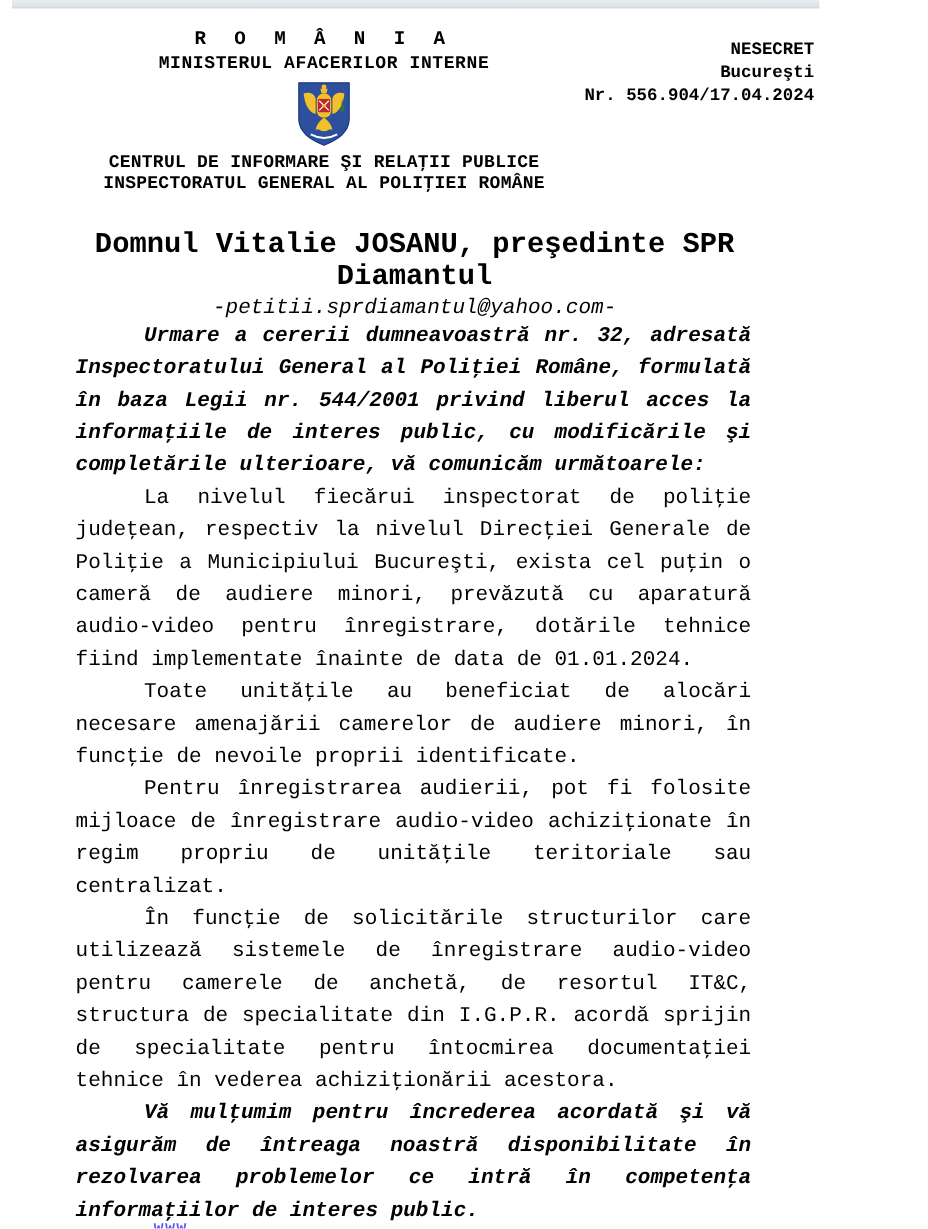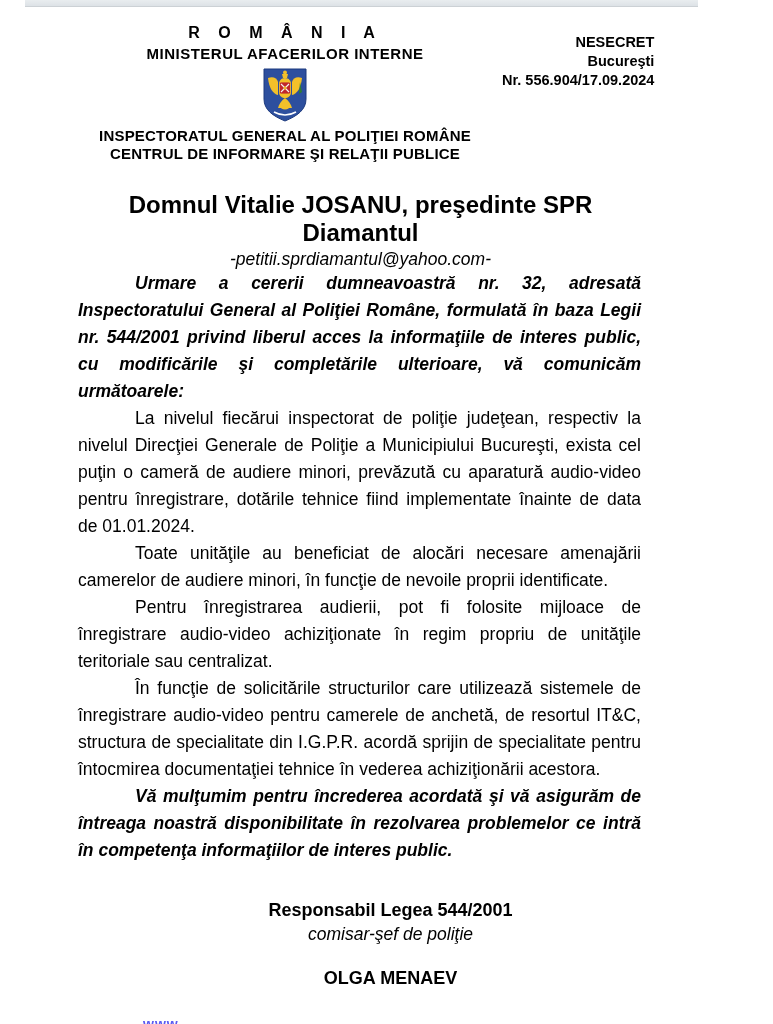--- a/index.html
+++ b/index.html
@@ -1,23 +1,22 @@
 <!DOCTYPE html>
 <html><head>
 <meta charset="utf-8">
 <style>
   html,body { margin:0; padding:0; background:#ffffff; }
   .page {
     position:relative;
     width:683px; height:1024px;
     background:#ffffff;
-    font-family:Liberation Sans, sans-serif;
+    font-family:Liberation Mono, monospace;
     color:#000;
     overflow:hidden;
-    margin-left:15px;
   }
   .topbar {
     position:absolute; top:0; left:10px; right:0; height:6px;
     background:linear-gradient(#e9edef,#dde2e6);
     border-bottom:1px solid #ccd1d5;
   }
   .header-row { display:flex; padding-top:24px; }
   .header-left { width:470px; margin-left:35px; text-align:center; }
   .country { font-weight:bold; font-size:16px; letter-spacing:7px; }
   .ministry { font-weight:bold; font-size:15px; margin-top:3px; letter-spacing:0.5px; }
@@ -71,27 +70,27 @@
           <path d="M40,10 C35,8 31,10 30,14 L30,27 C35,26 39,20 40,10 Z" fill="#f2c02a"></path>
           <path d="M38,14 l2,10 l-3,2 Z" fill="#2e7d32"></path>
           <rect x="17.5" y="14" width="11" height="12" rx="1.5" fill="#c0272d" stroke="#f2c02a" stroke-width="0.8"></rect>
           <path d="M19,16 L27,24 M27,16 L19,24" stroke="#f5f5f5" stroke-width="1.1"></path>
           <circle cx="23" cy="20" r="1.4" fill="#f2c02a"></circle>
           <path d="M23,30 C19,33 17,36 16,40 L30,40 C29,36 27,33 23,30 Z" fill="#f2c02a"></path>
           <ellipse cx="23" cy="38" rx="5" ry="3.4" fill="#f2c02a"></ellipse>
           <path d="M12,44 Q23,50 34,44" stroke="#ffffff" stroke-width="1.6" fill="none"></path>
         </svg>
       </div>
+      <div class="org-line">CENTRUL DE INFORMARE ŞI RELAŢII PUBLICE</div>
       <div class="org-line">INSPECTORATUL GENERAL AL POLIŢIEI ROMÂNE</div>
-      <div class="org-line">CENTRUL DE INFORMARE ŞI RELAŢII PUBLICE</div>
     </div>
     <div class="header-right">
       <div>NESECRET</div>
       <div>Bucureşti</div>
-      <div>Nr. 556.904/17.09.2024</div>
+      <div>Nr. 556.904/17.04.2024</div>
     </div>
   </div>
 
   <div class="recipient">
     <div class="name-line">Domnul Vitalie JOSANU, preşedinte SPR Diamantul</div>
     <div class="email-line">-petitii.sprdiamantul@yahoo.com-</div>
   </div>
 
   <div class="body">
     <p class="p-intro">Urmare a cererii dumneavoastră nr. 32, adresată Inspectoratului General al Poliţiei Române,  formulată în baza Legii nr. 544/2001 privind liberul acces la informaţiile de interes public, cu modificările şi completările ulterioare, vă comunicăm următoarele:</p>

